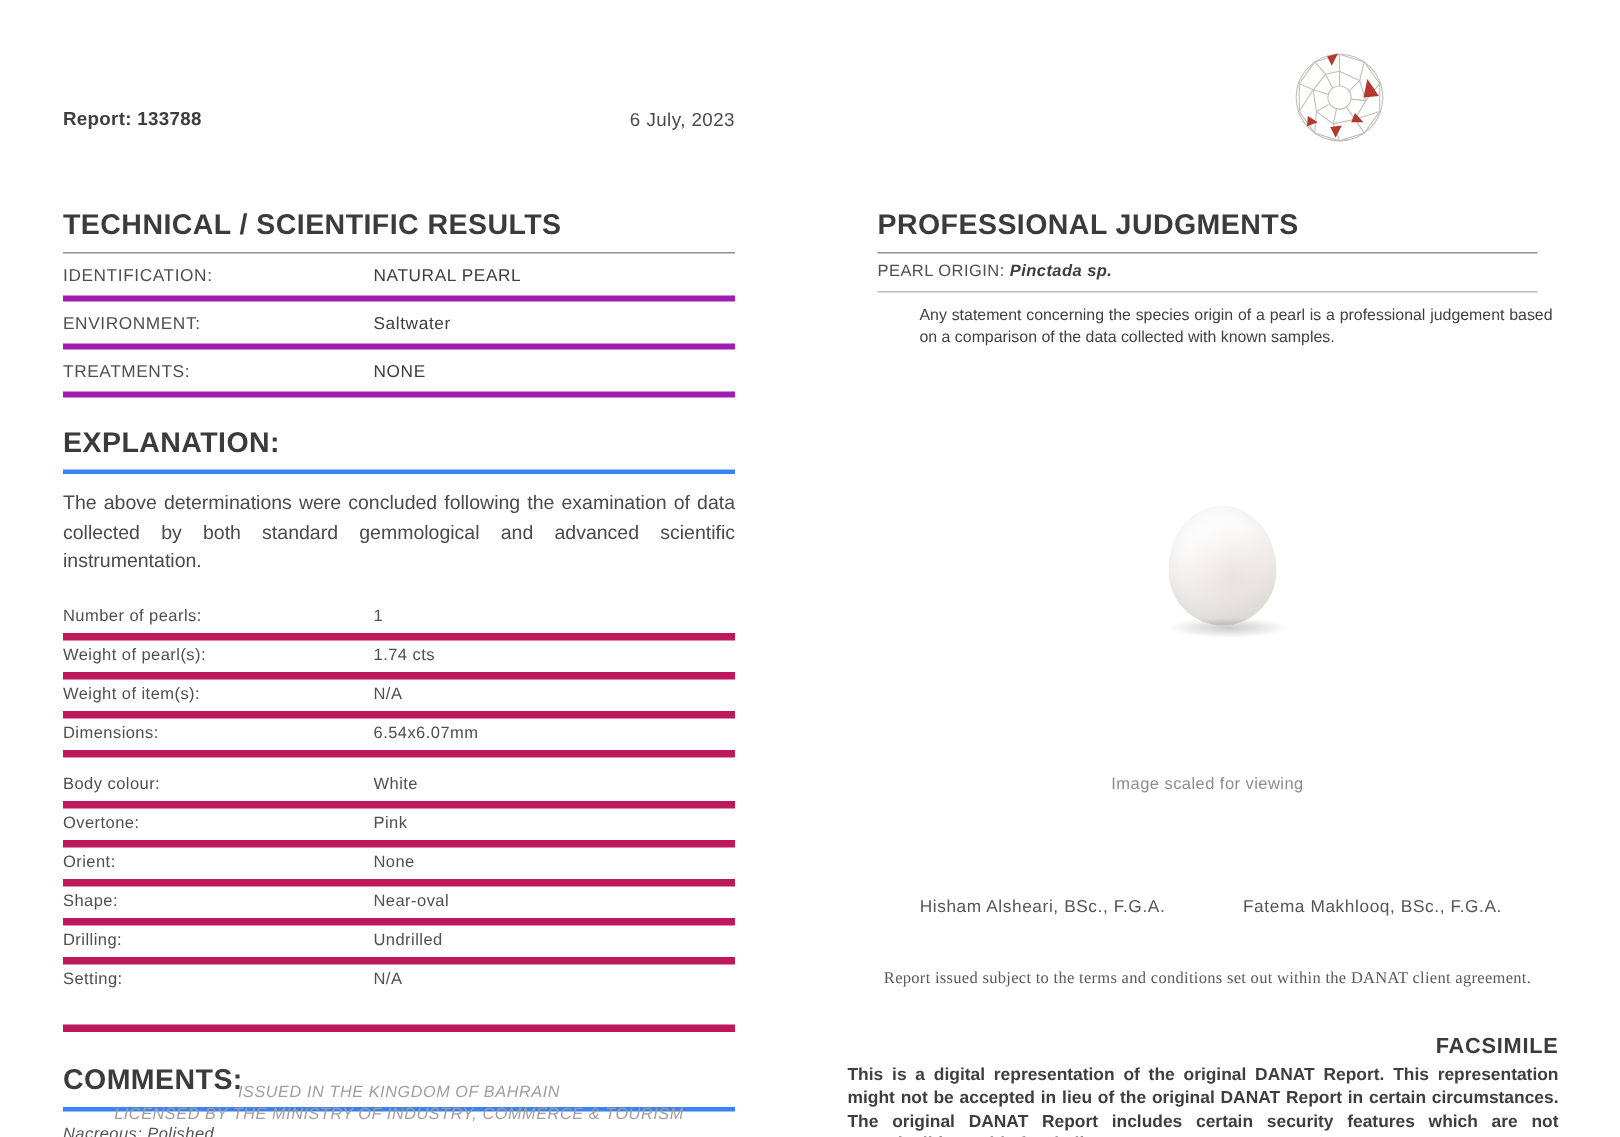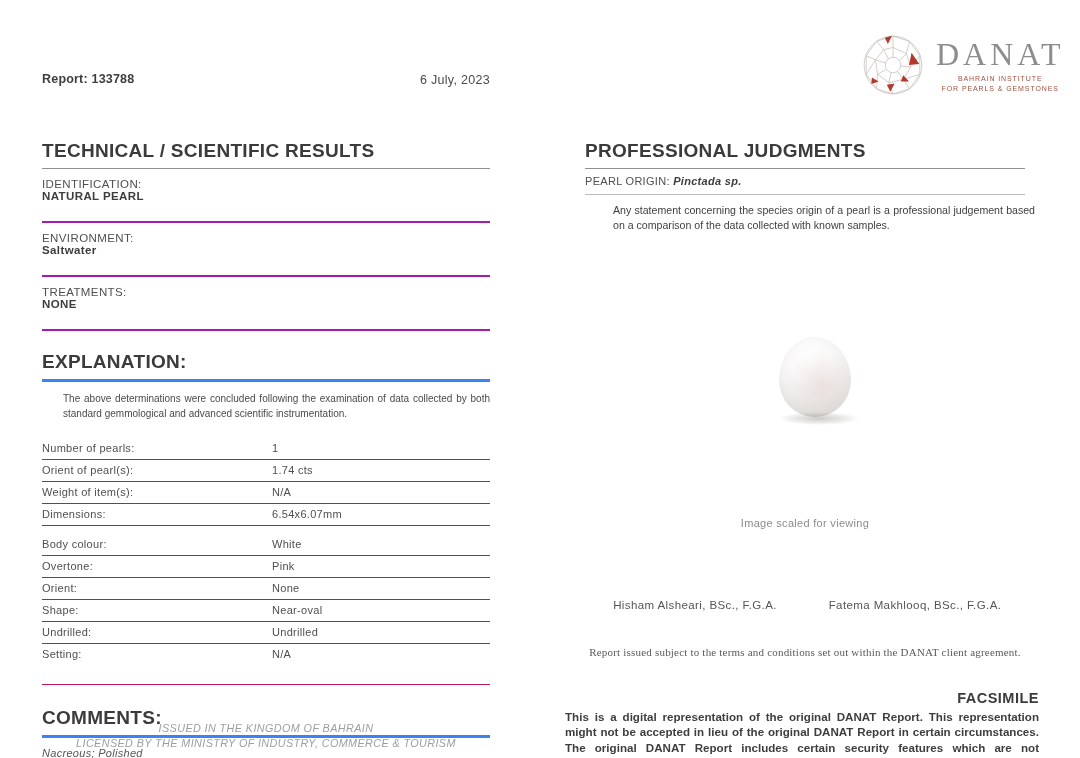--- a/index.html
+++ b/index.html
@@ -43,35 +43,35 @@
   .col-left  { position: absolute; left: 42px;  top: 140px; width: 448px; }
   .col-right { position: absolute; left: 585px; top: 140px; width: 440px; height: 560px; }
 
   .section-title {
     font-size: 19px; font-weight: bold; color: #3b3b3b; letter-spacing: .3px;
     padding-bottom: 6px; border-bottom: 1px solid #909090;
   }
   .section-title.accent { border-bottom: 3px solid #3b82f6; }
 
   .kv-row {
-    display: flex; padding: 9px 0 19px; border-bottom: 2px solid #a21caf; flex-direction: column;
+    display: flex; padding: 9px 0 7px; border-bottom: 4px solid #a21caf;
   }
   .kv-row .label { width: 207px; font-size: 11.5px; color: #4f4f4f; letter-spacing: .4px; }
-  .kv-row .value { font-size: 11.5px; font-weight: bold; color: #3d3d3d; letter-spacing: .4px; }
+  .kv-row .value { font-size: 11.5px; font-weight: normal; color: #3d3d3d; letter-spacing: .4px; }
 
   .sub-title { margin-top: 20px; }
   .explanation-text {
-    margin-top: 9px; font-size: 10px; line-height: 1.5;
-    color: #4a4a4a; text-align: justify; margin-left: 21px;
+    margin-top: 9px; font-size: 13px; line-height: 1.5;
+    color: #4a4a4a; text-align: justify;
   }
 
   .props-group { margin-top: 17px; }
   .props-group.second { margin-top: 8px; }
   .prop-row {
-    display: flex; padding: 4px 0 5px; border-bottom: 1px solid #be185d; gap: 23px;
+    display: flex; padding: 4px 0 5px; border-bottom: 5px solid #be185d;
   }
   .prop-row .label { width: 207px; font-size: 11px; color: #4f4f4f; letter-spacing: .3px; }
   .prop-row .value { font-size: 11px; color: #4f4f4f; letter-spacing: .3px; }
   .prop-row.tall { }
   .prop-row.taller { padding-bottom: 24px; }
 
   .comments-title { margin-top: 22px; }
   .comments-text { margin-top: 9px; font-size: 11px; font-style: italic; color: #555; letter-spacing: .3px; }
 
   
@@ -153,27 +153,20 @@
         </g>
         <g fill="#b2392c">
           <polygon points="24,6.5 31,4.5 27,12.5"></polygon>
           <polygon points="50,21 57.5,32 47.5,33"></polygon>
           <polygon points="42,43 47.5,49 39.5,49"></polygon>
           <polygon points="26,52 33.5,51 29.5,59"></polygon>
           <polygon points="11.5,45 18,49 11,51.5"></polygon>
         </g>
       </svg>
     </span>
-    <div class="logo-text">
-      <div class="logo-name">DANAT</div>
-      <div class="logo-sub">
-        <div>BAHRAIN INSTITUTE</div>
-        <div>FOR PEARLS &amp; GEMSTONES</div>
-      </div>
-    </div>
   </div>
 
   <div class="col-left">
     <div class="section-title">TECHNICAL / SCIENTIFIC RESULTS</div>
 
     <div class="kv-row">
       <span class="label">IDENTIFICATION:</span>
       <span class="value">NATURAL PEARL</span>
     </div>
     <div class="kv-row">
@@ -187,21 +180,21 @@
 
     <div class="section-title accent sub-title">EXPLANATION:</div>
     <p class="explanation-text">The above determinations were concluded following the examination of data collected by both standard gemmological and advanced scientific instrumentation.</p>
 
     <div class="props-group">
       <div class="prop-row">
         <span class="label">Number of pearls:</span>
         <span class="value">1</span>
       </div>
       <div class="prop-row">
-        <span class="label">Orient of pearl(s):</span>
+        <span class="label">Weight of pearl(s):</span>
         <span class="value">1.74 cts</span>
       </div>
       <div class="prop-row">
         <span class="label">Weight of item(s):</span>
         <span class="value">N/A</span>
       </div>
       <div class="prop-row tall">
         <span class="label">Dimensions:</span>
         <span class="value">6.54x6.07mm</span>
       </div>
@@ -218,21 +211,21 @@
       </div>
       <div class="prop-row">
         <span class="label">Orient:</span>
         <span class="value">None</span>
       </div>
       <div class="prop-row">
         <span class="label">Shape:</span>
         <span class="value">Near-oval</span>
       </div>
       <div class="prop-row">
-        <span class="label">Undrilled:</span>
+        <span class="label">Drilling:</span>
         <span class="value">Undrilled</span>
       </div>
       <div class="prop-row taller">
         <span class="label">Setting:</span>
         <span class="value">N/A</span>
       </div>
     </div>
 
     <div class="section-title accent comments-title">COMMENTS:</div>
     <p class="comments-text">Nacreous; Polished</p>

